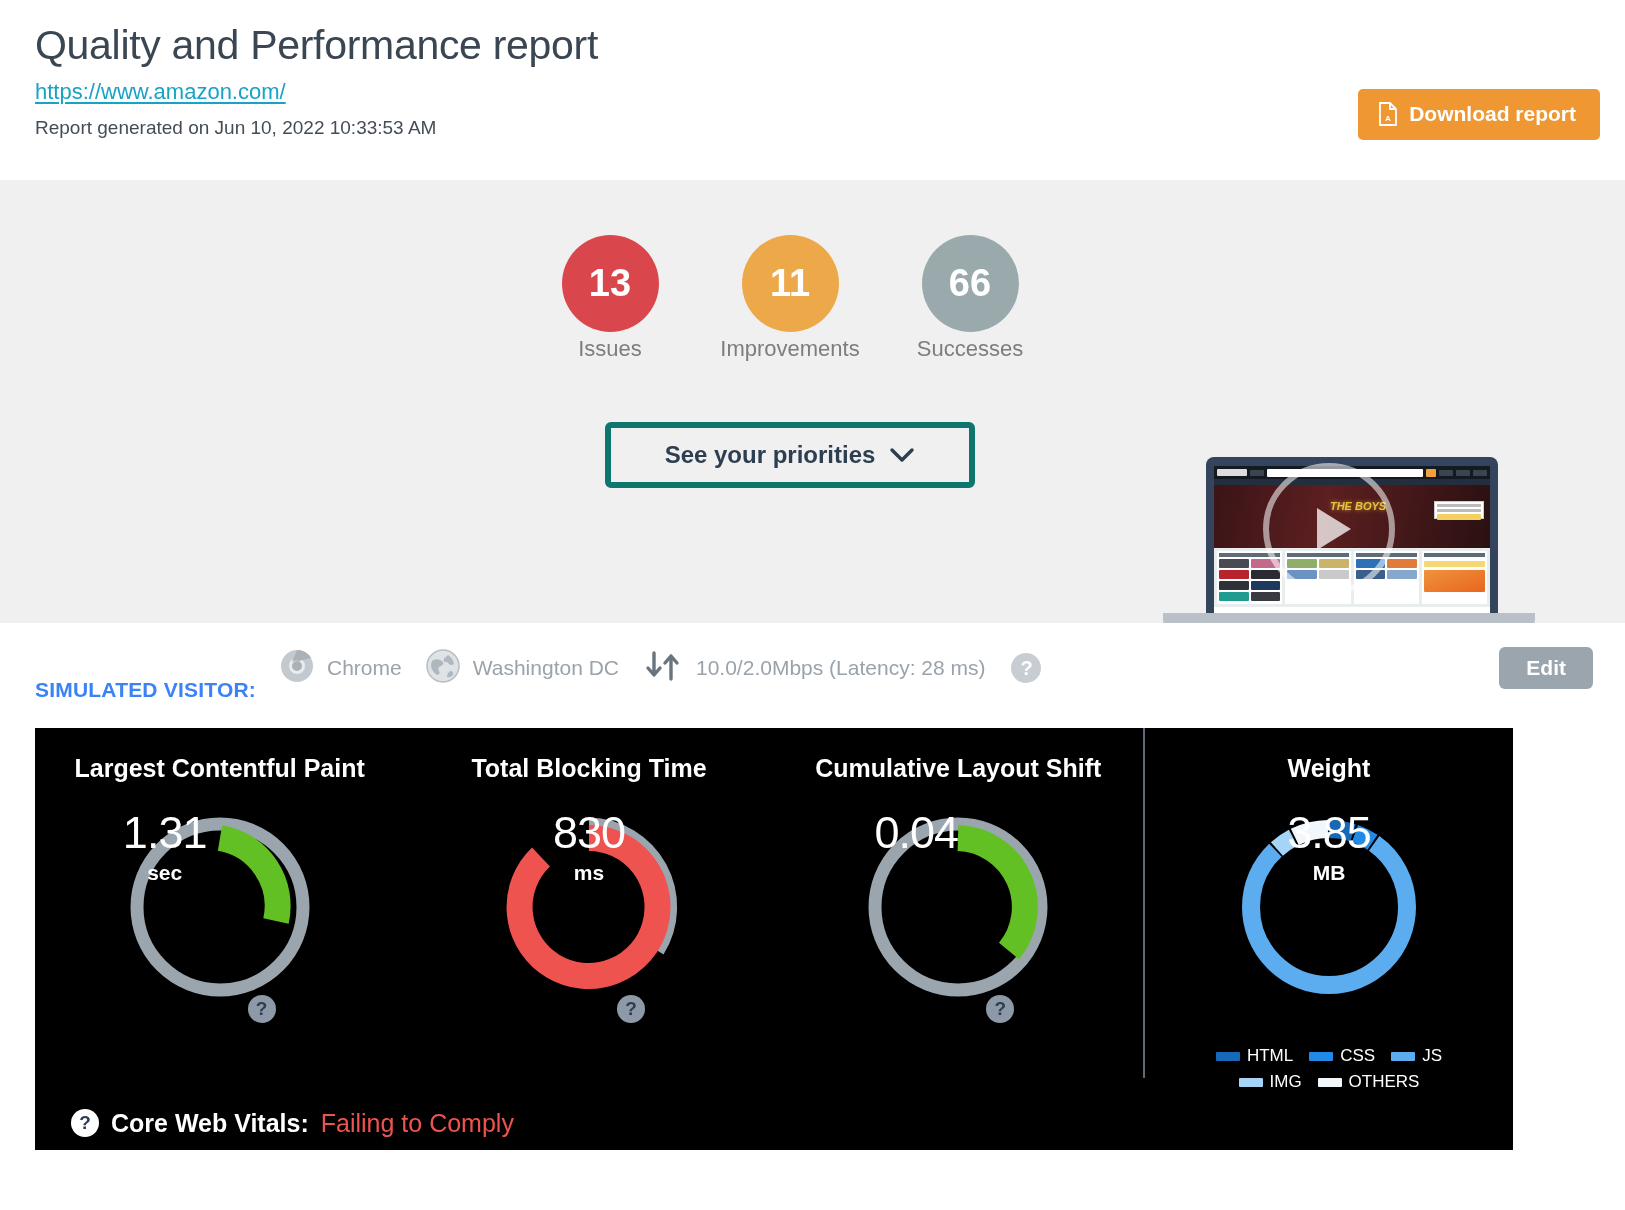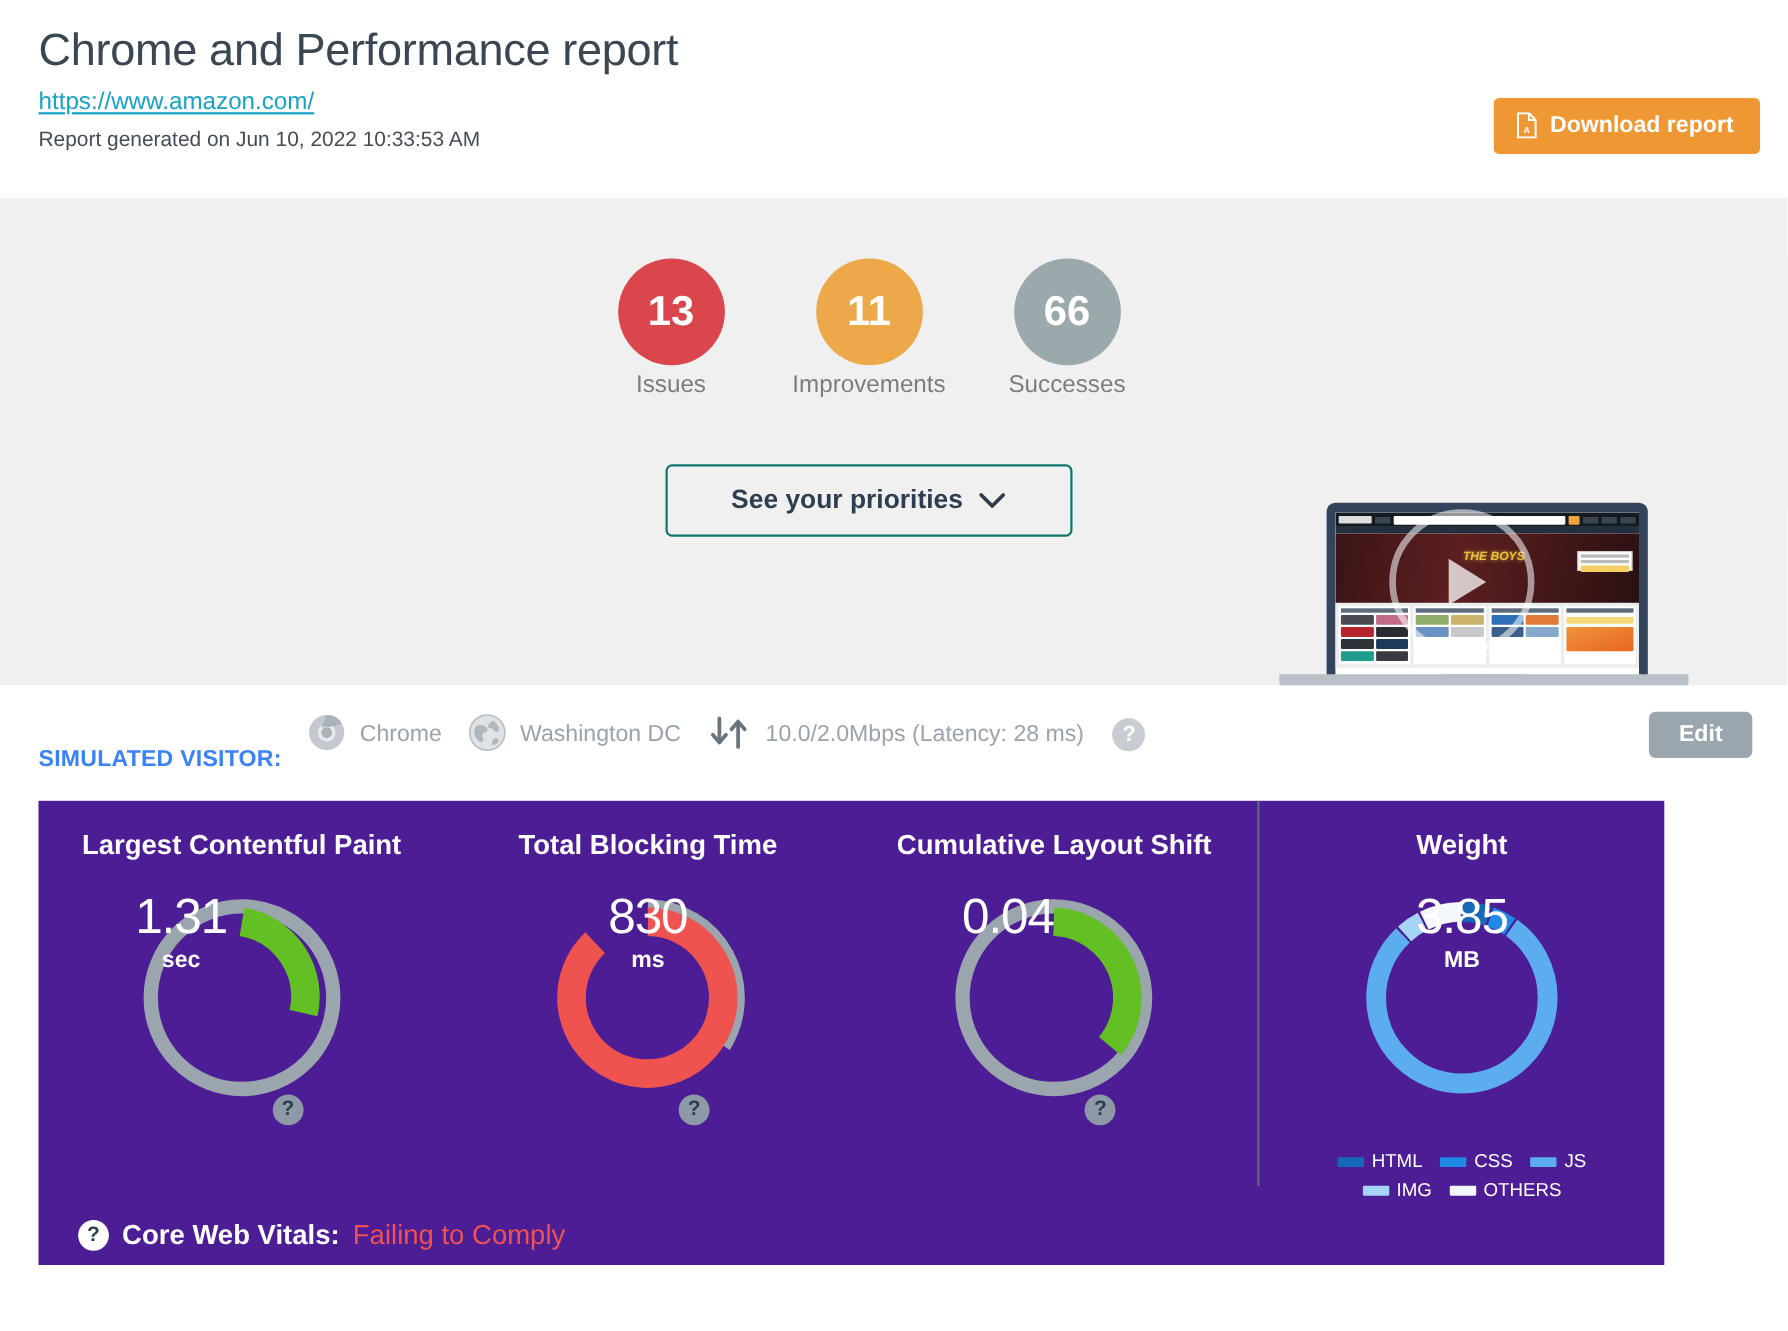--- a/index.html
+++ b/index.html
@@ -61,21 +61,21 @@
   .stat { width: 160px; text-align: center; }
   .stat-circle {
     width: 97px; height: 97px; border-radius: 50%;
     margin: 0 auto; display: flex; align-items: center; justify-content: center;
     color: #fff; font-size: 38px; font-weight: 700;
   }
   .stat-label { margin-top: 4px; font-size: 22px; color: #7d7d7d; }
   .priorities-btn {
     margin: 60px auto 0; display: flex; align-items: center; justify-content: center;
     gap: 14px; width: 370px; height: 66px;
-    background: transparent; border: 2px solid #0f766e; border-radius: 6px;
+    background: transparent; border: 6px solid #0f766e; border-radius: 6px;
     font-size: 24px; font-weight: 700; color: #2c3e50; cursor: pointer;
   }
   .chev { display: block; }
 
   
   .laptop { position: absolute; left: 1163px; top: 265px; width: 372px; height: 200px; }
   .laptop-screen {
     position: absolute; left: 43px; top: 12px; width: 292px; height: 168px;
     background: #33445c; border-radius: 8px 8px 0 0; padding: 9px 8px 7px 8px;
   }
@@ -144,21 +144,21 @@
   }
   .edit-btn {
     position: absolute; right: 32px; top: 50%; transform: translateY(-50%);
     background: #9aa5ae; border: none; border-radius: 6px; color: #fff;
     font-size: 21px; font-weight: 700; padding: 9px 27px; cursor: pointer;
   }
 
   
   .metrics {
     position: absolute; left: 35px; top: 728px;
-    width: 1478px; height: 422px; background: #4c1d95;
+    width: 1478px; height: 422px; background: #000000;
     display: flex; flex-wrap: wrap;
   }
   .metrics-top { display: flex; width: 100%; height: 350px; }
   .metric-col {
     flex: 1; position: relative; padding-top: 26px; text-align: center;
   }
   .metric-col.weight { flex: 0 0 370px; border-left: 2px solid #5a6877; }
   .metric-title { font-size: 25px; font-weight: 700; color: #ffffff; }
   .metric-gauge { position: relative; width: 200px; height: 200px; margin: 24px auto 0; }
   .metric-num {
@@ -195,21 +195,21 @@
   }
   .cwv-label { font-size: 25px; font-weight: 700; color: #ffffff; }
   .cwv-status { font-size: 25px; color: #ef5350; }
 </style>
 </head>
 <body>
 
 <div class="page">
 
   <div class="header">
-    <div class="page-title">Chrome and Performance report</div>
+    <div class="page-title">Quality and Performance report</div>
     <a class="site-url" href="#">https://www.amazon.com/</a>
     <div class="report-date">Report generated on Jun 10, 2022 10:33:53 AM</div>
     <button class="download-btn">
       <span>
         <svg class="pdf-icon" viewBox="0 0 20 24">
           <path d="M2 1h10l6 6v16H2z" fill="none" stroke="#fff" stroke-width="1.8"></path>
           <path d="M12 1v6h6" fill="none" stroke="#fff" stroke-width="1.8"></path>
           <text x="10" y="19" font-size="8" font-weight="bold" fill="#fff" text-anchor="middle" font-family="Liberation Sans">A</text>
         </svg>
       </span>

